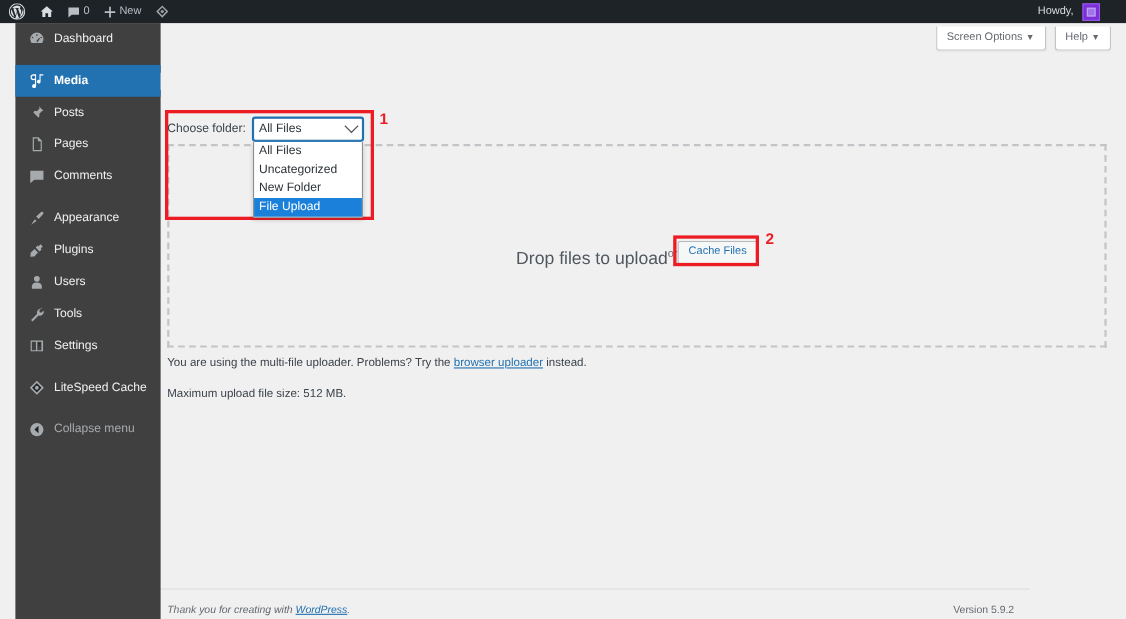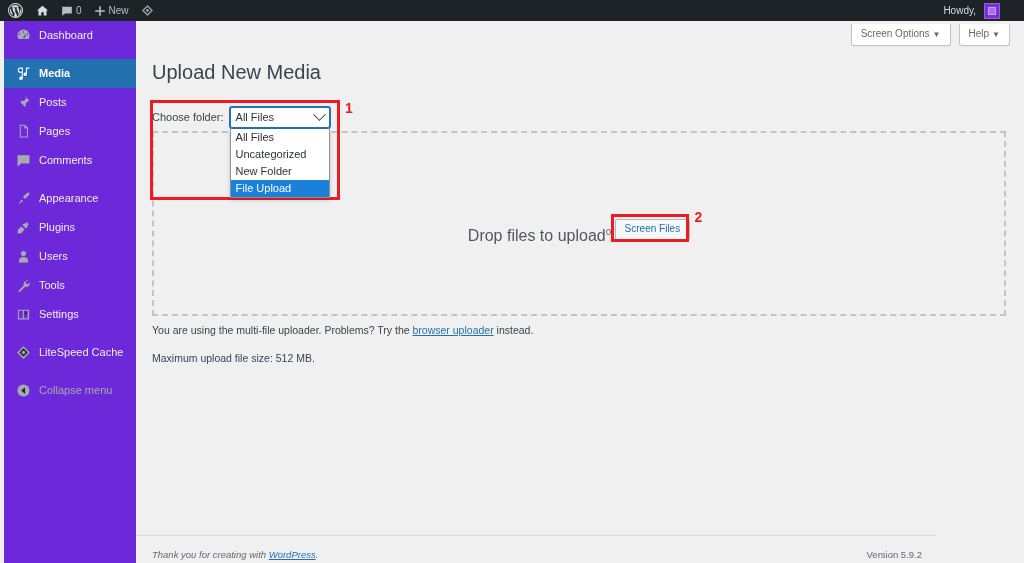--- a/index.html
+++ b/index.html
@@ -44,23 +44,23 @@
   }
   .avatar .inner {
     width: 8px; height: 8px;
     background: #a276e8;
     border: 1px solid #c4a6f5;
   }
   .ab-icon { display: inline-block; line-height: 0; }
 
   
   .sidebar {
-    position: absolute; top: 21px; left: 4px;
+    position: absolute; top: 21px; left: 14px;
     width: 132px; height: 542px;
-    background: #6d28d9;
+    background: #404040;
     z-index: 40;
   }
   .menu-item {
     position: relative;
     display: flex; align-items: center;
     height: 29px;
     padding-left: 10px;
     color: #f0f0f1;
     font-size: 11px;
   }
@@ -441,21 +441,20 @@
 
     <div class="screen-meta">
       <div class="meta-btn">
         <span>Screen Options</span><span class="caret">▼</span>
       </div>
       <div class="meta-btn">
         <span>Help</span><span class="caret">▼</span>
       </div>
     </div>
 
-    <h1 class="page-title">Upload New Media</h1>
 
     <div class="ann-box-1"></div>
     <div class="ann-num-1">1</div>
 
     <div class="folder-row">
       <span class="folder-label">Choose folder:</span>
       <div class="select-wrap">
         <div class="select-box">
           <span class="sv">All Files</span>
           <span class="chev"></span>
@@ -466,21 +465,21 @@
           <div class="option">New Folder</div>
           <div class="option selected">File Upload</div>
         </div>
       </div>
     </div>
 
     <div class="dropzone">
       <div class="drop-title">Drop files to upload</div>
       <div class="drop-or">or</div>
       <div class="select-files-wrap">
-        <button class="select-files-btn">Screen Files</button>
+        <button class="select-files-btn">Cache Files</button>
         <div class="ann-box-2"></div>
         <div class="ann-num-2">2</div>
       </div>
     </div>
 
     <div class="uploader-note">
       <span>You are using the multi-file uploader. Problems? Try the </span><a href="#">browser uploader</a><span> instead.</span>
     </div>
 
     <div class="max-size">Maximum upload file size: 512 MB.</div>

